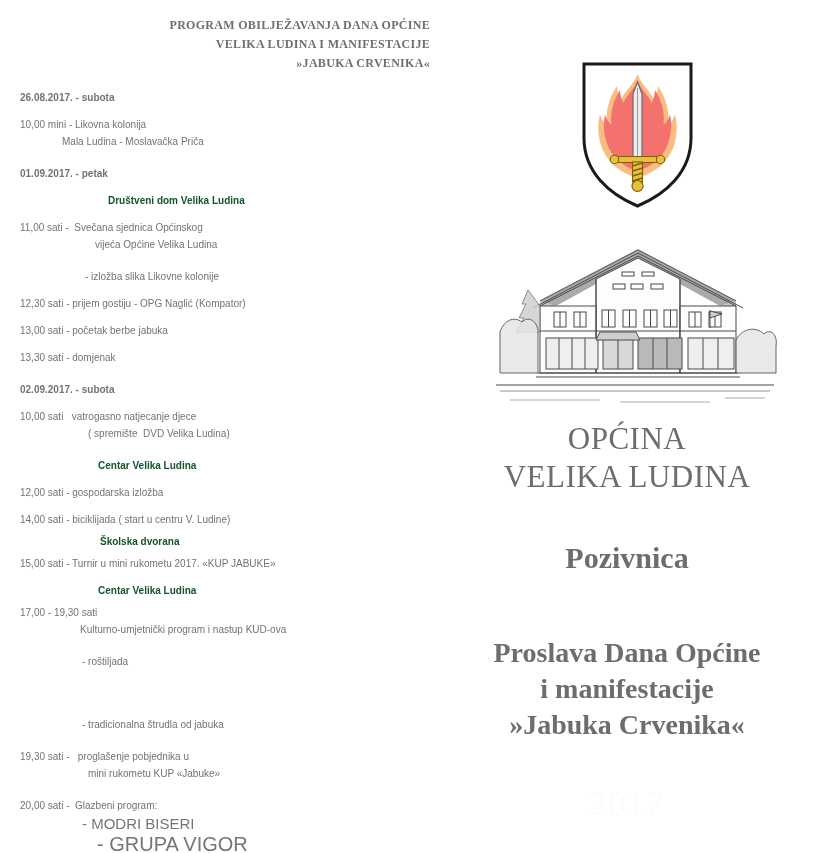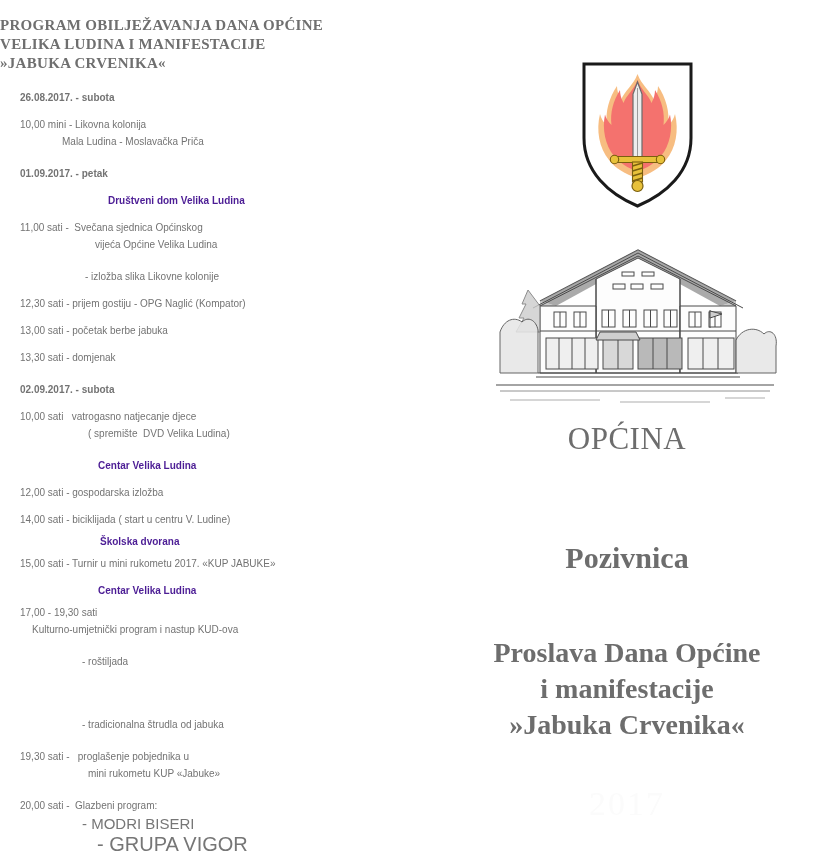--- a/index.html
+++ b/index.html
@@ -18,41 +18,41 @@
   }
 
   
   .left-col{
     position:absolute;
     left:0; top:0;
     width:430px; height:853px;
     padding:0;
   }
   .prog-head{
-    text-align:left;
+    text-align:right;
     font-family:"Liberation Serif", serif;
-    font-size:15px;
+    font-size:12px;
     font-weight:700;
     color:#6f6f6f;
     letter-spacing:.3px;
     line-height:19px;
   }
   .prog-head .l1{padding-top:16px;}
   .prog-line{
     color:#737373;
     font-size:10px;
     line-height:15px;
     white-space:pre;
   }
   .prog-line.b{font-weight:700;}
   .prog-line.sp-lg{margin-top:17px;}
   .prog-line.sp-md{margin-top:12px;}
   .prog-line.sp-sm{margin-top:7px;}
   .prog-line.sp-xs{margin-top:2px;}
-  .prog-line.venue{font-weight:700;color:#4c1d95;}
+  .prog-line.venue{font-weight:700;color:#14532d;}
   .big-band{
     color:#767676;
     font-size:19px;
     line-height:21px;
     font-weight:400;
     white-space:pre;
   }
 
   
   .right-col{
@@ -137,21 +137,21 @@
         <div class="prog-line b sp-lg" style="padding-left: 20px;">02.09.2017. - subota</div>
         <div class="prog-line sp-md" style="padding-left: 20px;">10,00 sati   vatrogasno natjecanje djece</div>
         <div class="prog-line sp-xs" style="padding-left: 88px;">( spremište  DVD Velika Ludina)</div>
         <div class="prog-line b sp-lg venue" style="padding-left: 98px;">Centar Velika Ludina</div>
         <div class="prog-line sp-md" style="padding-left: 20px;">12,00 sati - gospodarska izložba</div>
         <div class="prog-line sp-md" style="padding-left: 20px;">14,00 sati - biciklijada ( start u centru V. Ludine)</div>
         <div class="prog-line b sp-sm venue" style="padding-left: 100px;">Školska dvorana</div>
         <div class="prog-line sp-sm" style="padding-left: 20px;">15,00 sati - Turnir u mini rukometu 2017. «KUP JABUKE»</div>
         <div class="prog-line b sp-md venue" style="padding-left: 98px;">Centar Velika Ludina</div>
         <div class="prog-line sp-sm" style="padding-left: 20px;">17,00 - 19,30 sati</div>
-        <div class="prog-line sp-xs" style="padding-left: 32px;">Kulturno-umjetnički program i nastup KUD-ova</div>
+        <div class="prog-line sp-xs" style="padding-left: 80px;">Kulturno-umjetnički program i nastup KUD-ova</div>
         <div class="prog-line sp-lg" style="padding-left: 82px;">- roštiljada</div>
         <div class="prog-line sp-lg" style="padding-left: 82px; margin-top: 48px;">- tradicionalna štrudla od jabuka</div>
         <div class="prog-line sp-lg" style="padding-left: 20px;">19,30 sati -   proglašenje pobjednika u</div>
         <div class="prog-line sp-xs" style="padding-left: 88px;">mini rukometu KUP «Jabuke»</div>
         <div class="prog-line sp-lg" style="padding-left: 20px;">20,00 sati -  Glazbeni program:</div>
         <div class="big-band sp-lg" style="padding-left: 82px; font-size: 15px;">- MODRI BISERI</div>
         <div class="big-band sp-xs" style="padding-left: 97px; font-size: 20px;">- GRUPA VIGOR</div>
       </div>
 
   </div>
@@ -274,20 +274,21 @@
           <path d="M58 62 L52 76 L56 76 L49 90 L54 90 L46 104 L70 104 L70 78 Z" fill="#cdcdcd" opacity=".8" stroke="#6f6f6f"></path>
           <path d="M30 104 C34 92 44 88 52 94 C58 88 66 92 68 102 L68 145 L30 145 Z" fill="#e6e6e6" opacity=".85"></path>
 
           <path d="M266 112 C272 100 286 98 294 106 C300 100 308 106 306 118 L306 145 L266 145 Z" fill="#e6e6e6" opacity=".85"></path>
         </g>
       </svg>
     </div>
 
     <div class="rt rt-opcina">
       <span class="rt-line">OPĆINA</span>
+      <span class="rt-line">VELIKA LUDINA</span>
     </div>
 
     <div class="rt rt-pozivnica">Pozivnica</div>
 
     <div class="rt rt-proslava">
       <span class="rt-line">Proslava Dana Općine</span>
       <span class="rt-line">i manifestacije</span>
       <span class="rt-line">»Jabuka Crvenika«</span>
     </div>
 

